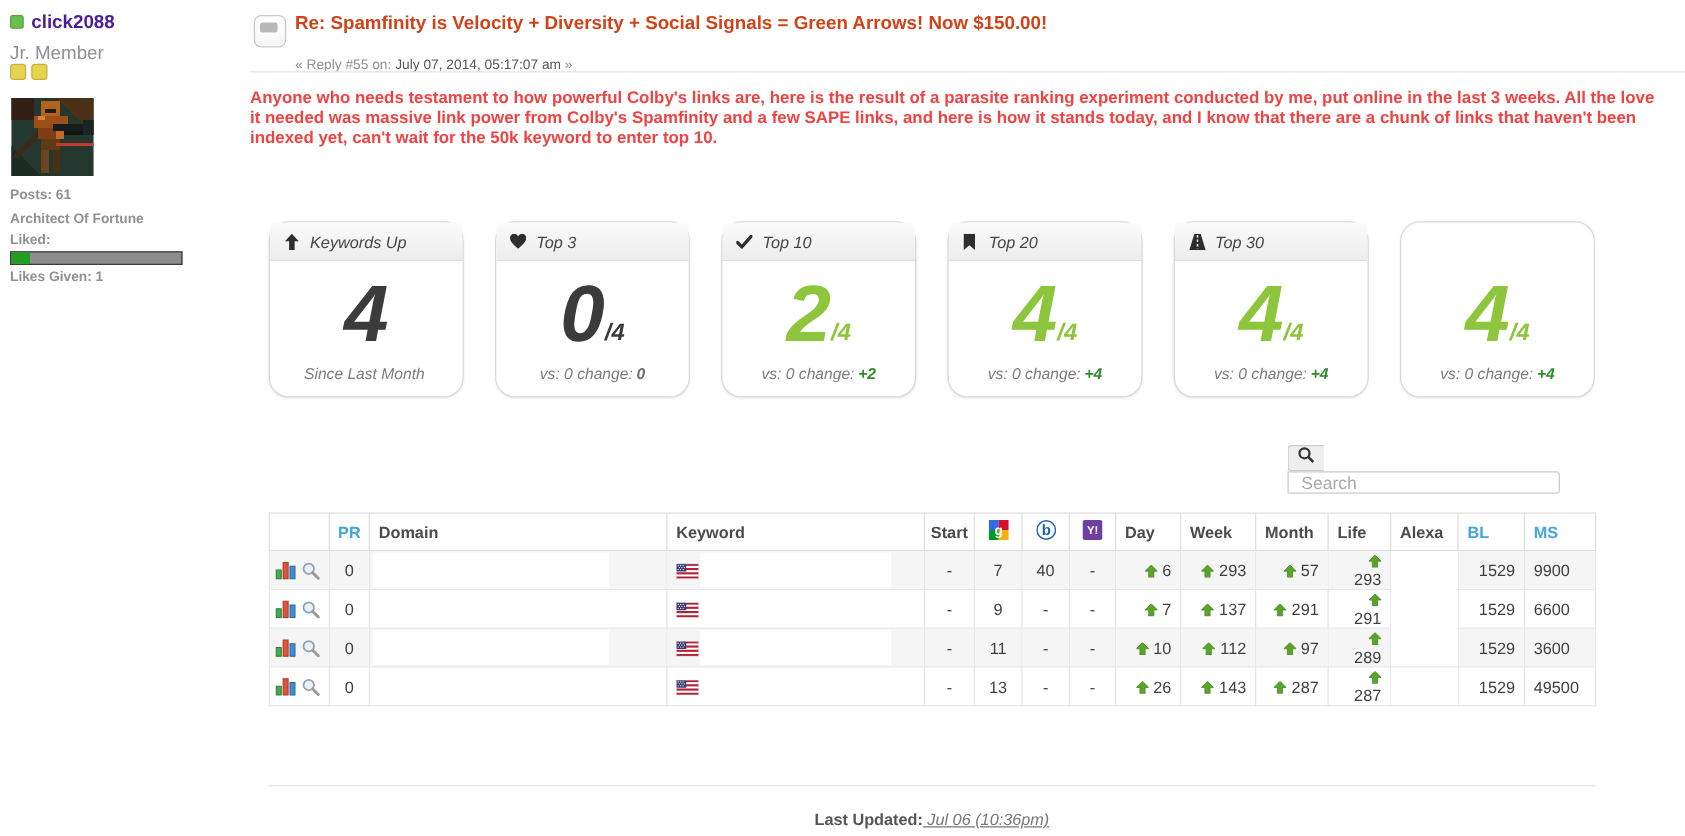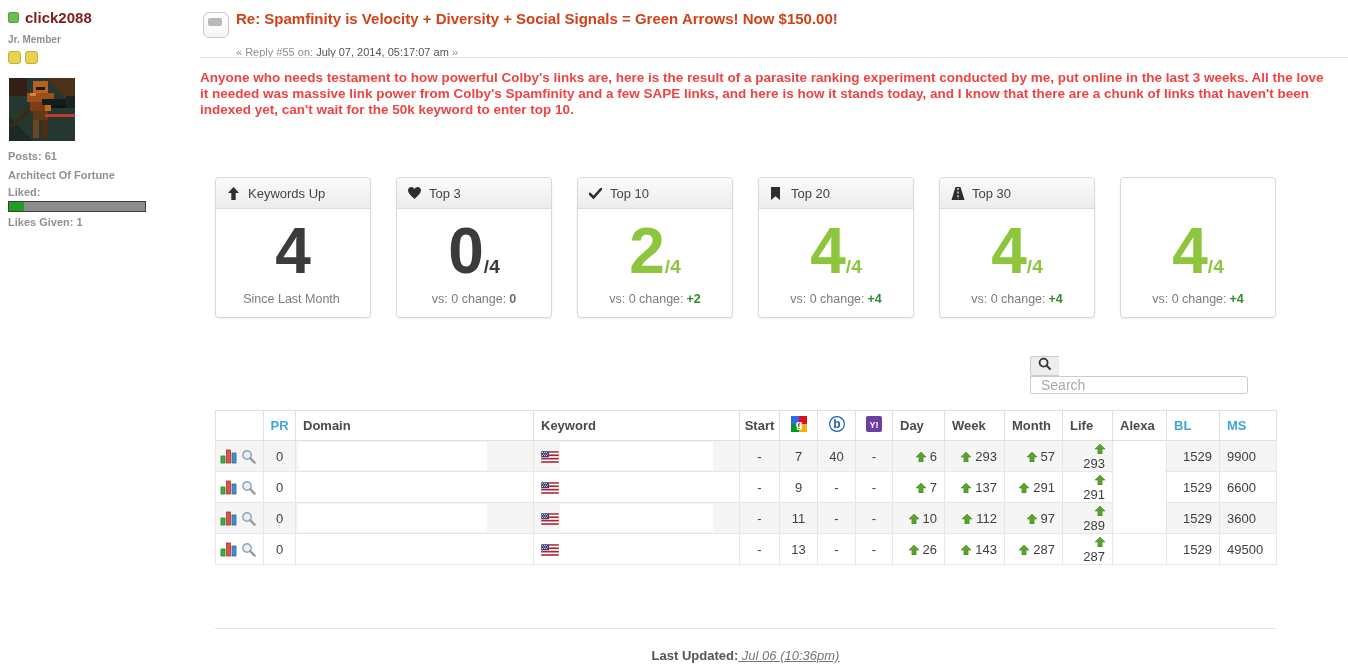--- a/index.html
+++ b/index.html
@@ -3,41 +3,41 @@
 <meta charset="utf-8">
 <style>
   * { margin:0; padding:0; box-sizing:border-box; }
   html,body { background:#fff; }
   .page {
     position:relative; width:1348px; height:669px; background:#fff;
     font-family:"Liberation Sans", sans-serif; overflow:hidden;
   }
   
   .sidebar { position:absolute; left:0; top:0; width:195px; height:669px; }
-  .user-row { position:absolute; left:8px; top:9px; font-size:15px; font-weight:bold; color:#7f1d1d; display:flex; align-items:center; }
+  .user-row { position:absolute; left:8px; top:9px; font-size:15px; font-weight:bold; color:#4c1d95; display:flex; align-items:center; }
   .online-dot { display:inline-block; width:11px; height:11px; background:#6cbf4e; border:1px solid #58a33e; border-radius:2px; margin-right:6px; }
-  .user-group { position:absolute; left:8px; top:34px; font-size:10px; font-weight:bold; color:#909090; }
+  .user-group { position:absolute; left:8px; top:34px; font-size:15px; font-weight:normal; color:#909090; }
   .stars { position:absolute; left:8px; top:51px; display:flex; gap:4px; }
   .star { width:13px; height:13px; background:#e7d44e; border:1px solid #c2b13c; border-radius:3px; }
   .avatar { position:absolute; left:9px; top:78px; width:66px; height:63px; overflow:hidden; }
   .avatar svg { display:block; width:66px; height:63px; }
   .side-text { position:absolute; left:8px; font-size:11px; font-weight:bold; color:#909090; }
   .like-bar { position:absolute; left:8px; top:201px; width:138px; height:11px; background:#8c8c8c; border:1px solid #3c3c3c; }
   .like-fill { height:100%; background:#1f9e1f; }
   
   .post-icon { position:absolute; left:203px; top:12px; width:26px; height:26px; background:#fdfdfd; border:1px solid #c9c9c9; border-radius:6px; box-shadow:inset 0 -6px 8px rgba(0,0,0,.04); }
   .post-icon .slip { position:absolute; left:4px; top:5px; width:14px; height:8px; background:#b9b9b9; border-radius:2px; }
   .post-title { position:absolute; left:236px; top:10px; width:1100px; font-size:15px; font-weight:bold; color:#d14218; }
   .reply-line { position:absolute; left:236px; top:34px; font-size:11px; font-weight:normal; color:#8f8f8f;margin-top:12px; }
   .reply-line .date { color:#555; }
   .divider-top { position:absolute; left:200px; top:57px; width:1148px; height:1px; background:#e3e3e3; }
   .post-body { position:absolute; left:200px; top:70px; width:1133px; font-size:13.5px; font-weight:bold; color:#ef4444; line-height:16px; }
   
   .cards { position:absolute; left:215px; top:177px; display:flex; gap:25px; }
-  .card { position:relative; width:156px; height:141px; background:#fff; border:1px solid #d9d9d9; border-radius:4px; box-shadow:0 1px 2px rgba(0,0,0,.07); }
+  .card { position:relative; width:156px; height:141px; background:#fff; border:1px solid #d9d9d9; border-radius:16px; box-shadow:0 1px 2px rgba(0,0,0,.07);font-style:italic; }
   .card-header { height:31px; background:linear-gradient(#fbfbfb,#ececec); border-bottom:1px solid #ddd; border-radius:4px 4px 0 0; display:flex; align-items:center; padding:0 11px; font-size:13px; color:#454545; }
   .card-icon { display:inline-flex; width:14px; margin-right:7px; }
   .card-icon svg { display:block; }
   .card-value { position:absolute; left:0; right:0; top:36px; height:74px; display:flex; align-items:center; justify-content:center; color:#3b3b3b; }
   .card-value .num { font-size:64px; font-weight:bold; line-height:1; }
   .card-value .total { font-size:19px; font-weight:bold; align-self:flex-end; margin-bottom:10px; }
   .card-value.green { color:#8dc63c; }
   .card-footer { position:absolute; left:0; right:0; bottom:11px; text-align:center; font-size:12.5px; color:#7c7c7c; }
   .card-change { font-weight:bold; color:#6e6e6e; margin-left:3px; }
   .card-change.pos { color:#2e8b2e; }

